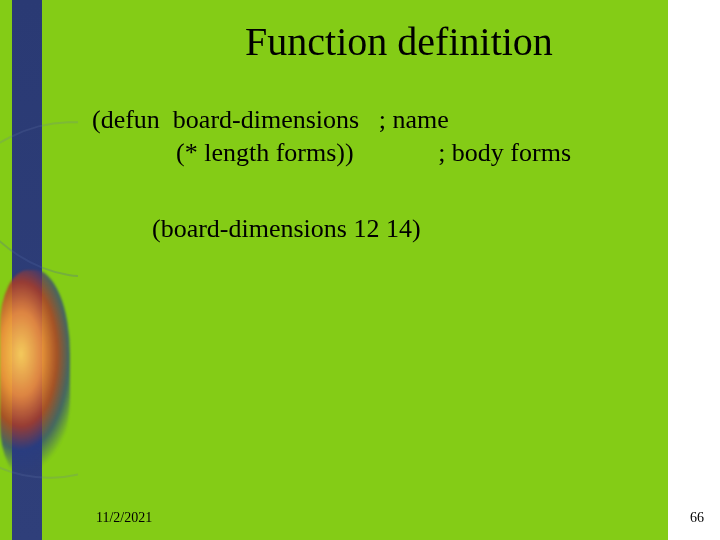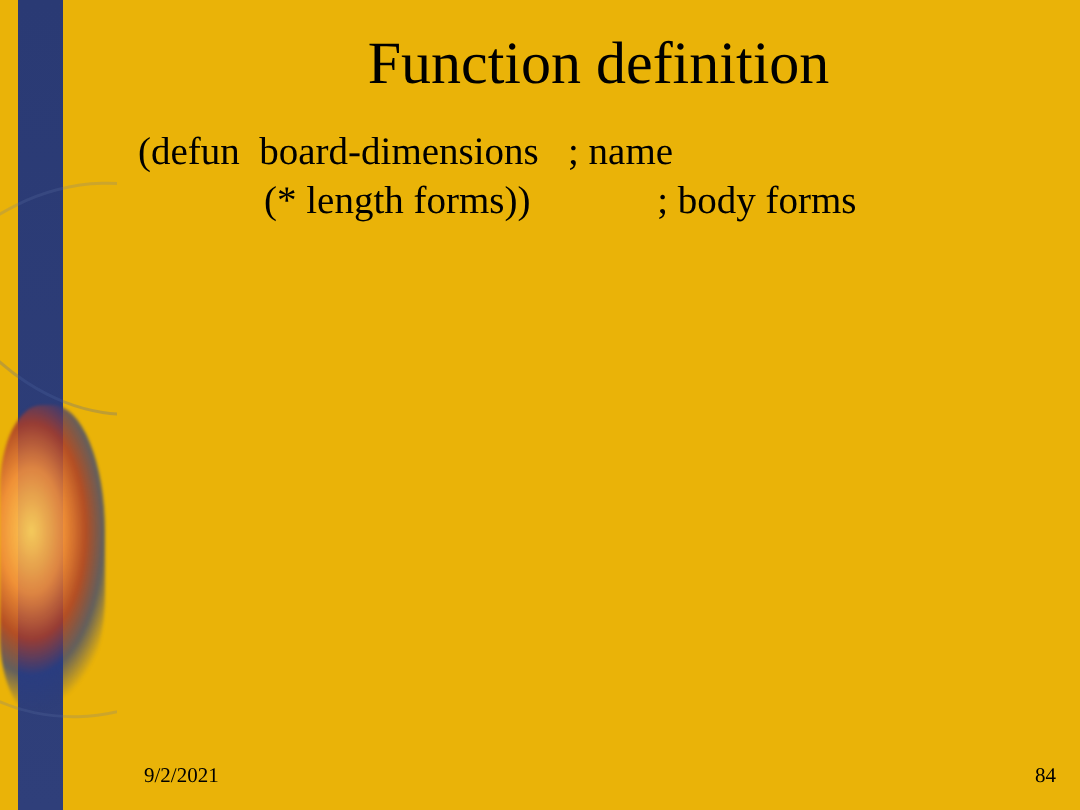--- a/index.html
+++ b/index.html
@@ -1,21 +1,21 @@
 <!DOCTYPE html>
 <html><head>
 <meta charset="utf-8">
 <style>
   * { margin: 0; padding: 0; box-sizing: border-box; }
   html, body { width: 720px; height: 540px; overflow: hidden; font-family: "Times New Roman", Times, serif; color: #000; background: #fff; }
   .slide {
     position: relative;
-    width: 720px;
+    width: 668px;
     height: 540px;
-    background: #eab308;
+    background: #84cc16;
   }
   .side-art {
     position: absolute;
     left: 0; top: 0;
     width: 78px; height: 540px;
     overflow: hidden;
   }
   .side-art .stripe {
     position: absolute;
     left: 12px; top: 0;
@@ -58,21 +58,21 @@
   }
   .title {
     position: absolute;
     left: 0; right: 0; top: 18px;
     text-align: center;
     font-size: 40px;
     font-weight: 400;
   }
   .body {
     position: absolute;
-    left: 14px; top: 84px;
+    left: 14px; top: 103px;
     width: 610px;
     font-size: 26px;
     line-height: 1.28;
   }
   .code-line { white-space: pre; }
   .indent1 { padding-left: 110px; }
   .indent2 { padding-left: 84px; }
   .call { margin-top: 42px; padding-left: 60px; }
   .footer-date {
     position: absolute;
@@ -101,22 +101,23 @@
 
     <div class="title">Function definition</div>
 
     <div class="body">
 
       <div class="code-line">(defun  board-dimensions   ; name</div>
 
 
       <div class="code-line"><span class="indent2">(* length forms))</span>             <span>; body forms</span></div>
 
+      <div class="code-line call">(board-dimensions 12 14)</div>
 
     </div>
 
-    <div class="footer-date">9/2/2021</div>
+    <div class="footer-date">11/2/2021</div>
 
-    <div class="footer-page">84</div>
+    <div class="footer-page">66</div>
 
   </div>
 
 </div>
 
 </body></html>

